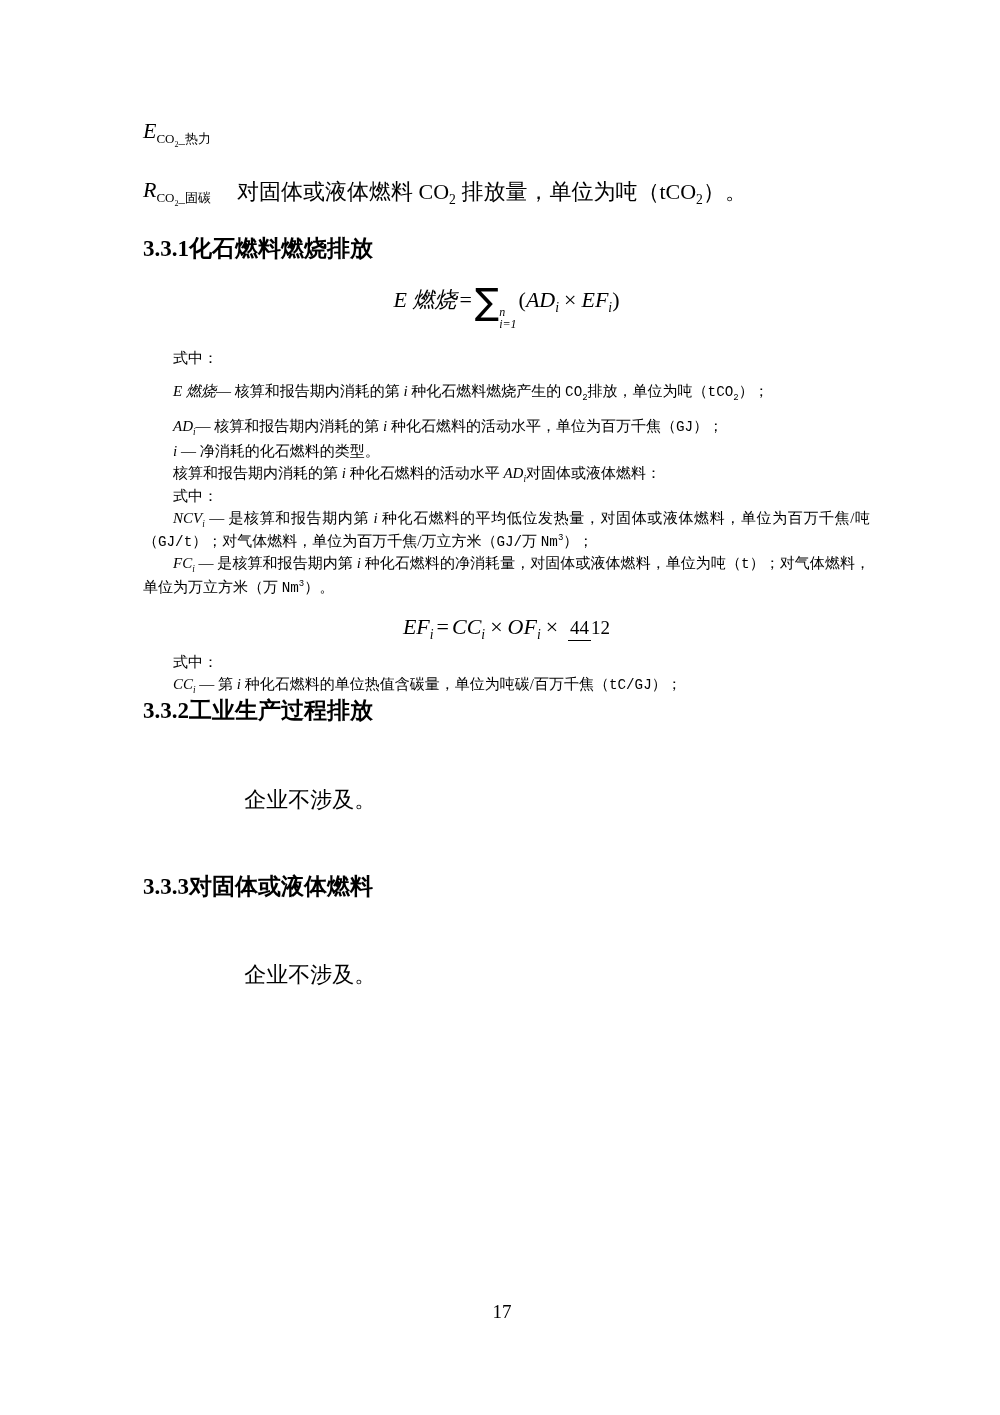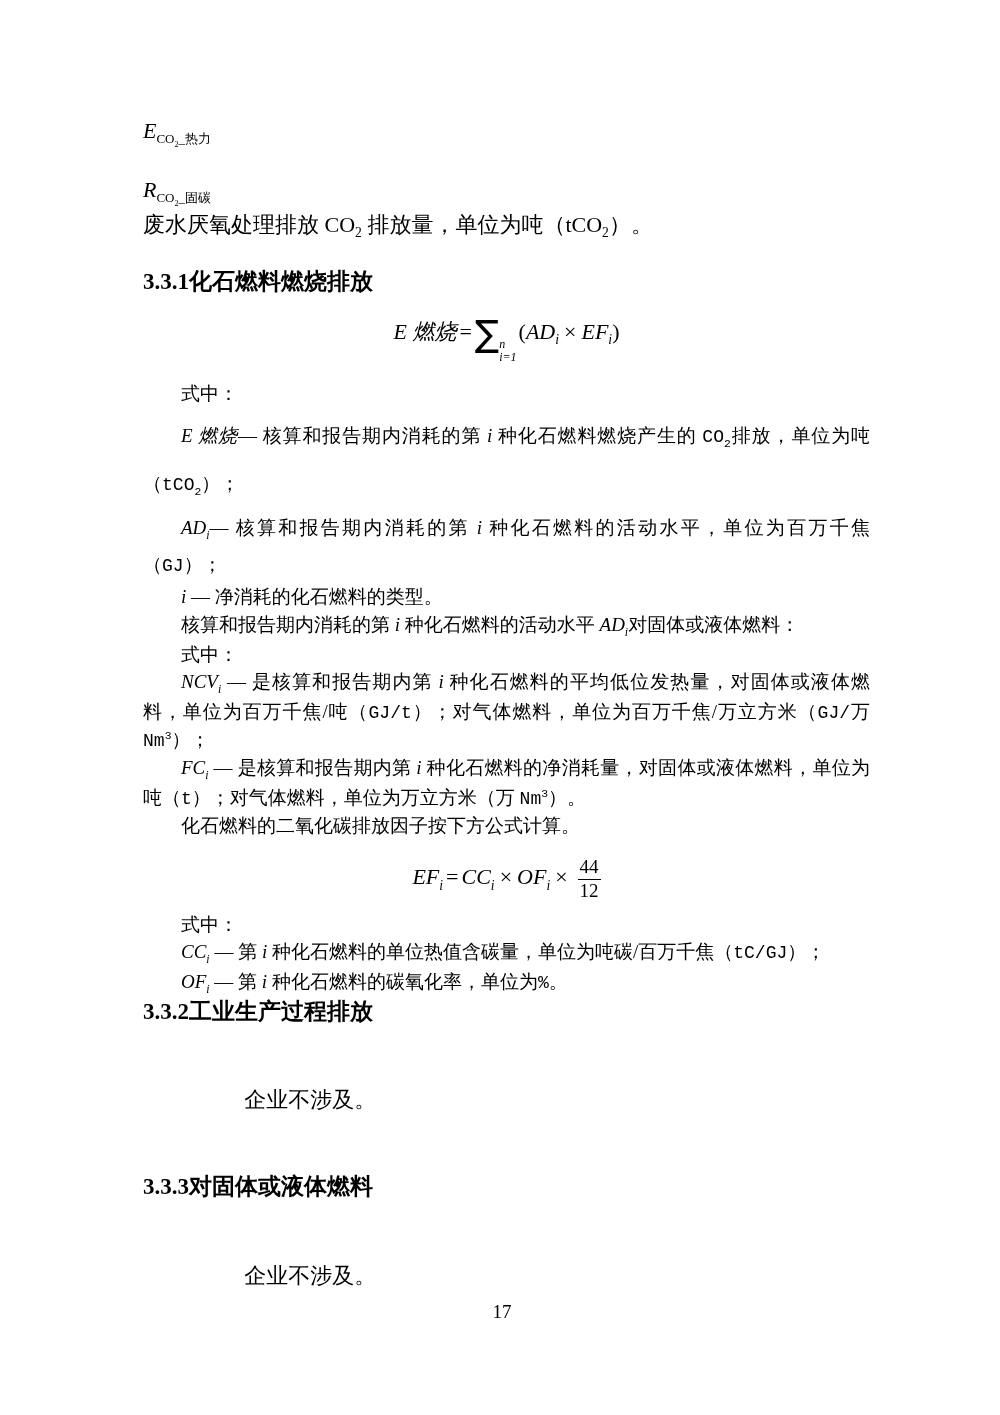--- a/index.html
+++ b/index.html
@@ -12,25 +12,24 @@
     position: relative;
     overflow: hidden;
   }
   .page {
     box-sizing: border-box;
     padding: 116px 130px 0 143px;
   }
   
   .def-row {
     display: flex;
-    align-items: flex-start;
+    align-items: flex-end;
     font-size: 22px;
     margin-bottom: 25px;
     line-height: 1.35;
-    flex-direction: column;
   }
   .def-symbol { flex: none; width: 94px; white-space: nowrap; }
   .def-sub { font-size: 13px; vertical-align: -5px; }
   .def-desc { flex: 1; }
   
   h2.sec-heading {
     font-size: 23px;
     font-weight: bold;
     margin: 0;
     line-height: 1.2;
@@ -53,33 +52,32 @@
     display: inline-flex;
     flex-direction: column;
     font-size: 12px;
     line-height: 1.05;
     vertical-align: -9px;
     text-align: left;
     margin-right: 2px;
   }
   .frac {
     display: inline-flex;
-    flex-direction: column;
     vertical-align: middle;
     font-size: 19px;
     line-height: 1.2;
     text-align: center;
     margin-left: 5px;
   }
   .frac-num { border-bottom: 1.5px solid #000; padding: 0 2px; }
   .op { margin: 0 5px; }
   .eq { margin: 0 3px; }
   
   .body-p {
-    font-size: 19px;
+    font-size: 15px;
     line-height: 1.5;
     margin: 0;
     text-align: justify;
     text-indent: 2em;
   }
   .loose { line-height: 2.5; margin-top: 4px; }
   .med   { line-height: 1.85; }
   .tight { line-height: 1.45; }
   .mt-sm { margin-top: 8px; }
   .mt-xs { margin-top: 2px; }
@@ -110,21 +108,21 @@
 </head>
 <body>
 
 <div class="page">
 
   <div class="def-row">
     <span class="def-symbol"><span class="it">E</span><span class="def-sub"><span>CO</span><span class="sub">2</span><span>_热力</span></span></span>
   </div>
   <div class="def-row">
     <span class="def-symbol"><span class="it">R</span><span class="def-sub"><span>CO</span><span class="sub">2</span><span>_固碳</span></span></span>
-    <span class="def-desc"><span>废水厌氧处理排放 CO</span><span class="sub">2</span><span> 排放量，单位为吨（tCO</span><span class="sub">2</span><span>）。</span></span>
+    <span class="def-desc"><span>对固体或液体燃料 CO</span><span class="sub">2</span><span> 排放量，单位为吨（tCO</span><span class="sub">2</span><span>）。</span></span>
   </div>
 
   <h2 class="sec-heading h-331"><span class="h-num">3.3.1</span><span>化石燃料燃烧排放</span></h2>
 
   <div class="formula formula-sum">
     <span class="it">E 燃烧</span><span class="eq">=</span><span class="sigma">∑</span><span class="limits">
         <span class="it">n</span>
         <span class="it">i=1</span>
       </span><span>(</span><span class="it">AD</span><span class="sub-it">i</span><span class="op">×</span><span class="it">EF</span><span class="sub-it">i</span><span>)</span>
   </div>
@@ -132,32 +130,30 @@
   <p class="body-p mt-sm"><span>式中：</span></p>
   <p class="body-p loose"><span class="it">E 燃烧</span><span>— 核算和报告期内消耗的第 </span><span class="it">i</span><span> 种化石燃料燃烧产生的 </span><span class="mono">CO</span><span class="mono sub">2</span><span>排放，单位为吨（</span><span class="mono">tCO</span><span class="mono sub">2</span><span>）；</span></p>
   <p class="body-p med mt-xs"><span class="it">AD</span><span class="sub-it">i</span><span>— 核算和报告期内消耗的第 </span><span class="it">i</span><span> 种化石燃料的活动水平，单位为百万千焦（</span><span class="mono">GJ</span><span>）；</span></p>
   <p class="body-p tight"><span class="it">i</span><span> — 净消耗的化石燃料的类型。</span></p>
   <p class="body-p tight"><span>核算和报告期内消耗的第 </span><span class="it">i</span><span> 种化石燃料的活动水平 </span><span class="it">AD</span><span class="sub-it">i</span><span>对固体或液体燃料：</span></p>
 
 
   <p class="body-p tight"><span>式中：</span></p>
   <p class="body-p tight"><span class="it">NCV</span><span class="sub-it">i</span><span> — 是核算和报告期内第 </span><span class="it">i</span><span> 种化石燃料的平均低位发热量，对固体或液体燃料，单位为百万千焦/吨（</span><span class="mono">GJ/t</span><span>）；对气体燃料，单位为百万千焦/万立方米（</span><span class="mono">GJ/</span><span>万 </span><span class="mono">Nm</span><span class="mono sup">3</span><span>）；</span></p>
   <p class="body-p tight"><span class="it">FC</span><span class="sub-it">i</span><span> — 是核算和报告期内第 </span><span class="it">i</span><span> 种化石燃料的净消耗量，对固体或液体燃料，单位为吨（</span><span class="mono">t</span><span>）；对气体燃料，单位为万立方米（万 </span><span class="mono">Nm</span><span class="mono sup">3</span><span>）。</span></p>
-  <p class="body-p tight"><span>化石燃料的二氧化碳排放因子按下方公式计算。</span></p>
 
   <div class="formula formula-ef">
     <span class="it">EF</span><span class="sub-it">i</span><span class="eq">=</span><span class="it">CC</span><span class="sub-it">i</span><span class="op">×</span><span class="it">OF</span><span class="sub-it">i</span><span class="op">×</span><span class="frac">
         <span class="frac-num">44</span>
         <span class="frac-den">12</span>
       </span>
   </div>
 
   <p class="body-p tight"><span>式中：</span></p>
   <p class="body-p tight"><span class="it">CC</span><span class="sub-it">i</span><span> — 第 </span><span class="it">i</span><span> 种化石燃料的单位热值含碳量，单位为吨碳/百万千焦（</span><span class="mono">tC/GJ</span><span>）；</span></p>
-  <p class="body-p tight"><span class="it">OF</span><span class="sub-it">i</span><span> — 第 </span><span class="it">i</span><span> 种化石燃料的碳氧化率，单位为</span><span class="mono">%</span><span>。</span></p>
 
   <h2 class="sec-heading h-332"><span class="h-num">3.3.2</span><span>工业生产过程排放</span></h2>
   <p class="not-involved ni-1">企业不涉及。</p>
 
   <h2 class="sec-heading h-333"><span class="h-num">3.3.3</span><span>对固体或液体燃料</span></h2>
   <p class="not-involved ni-2">企业不涉及。</p>
 
 </div>
 
 <div class="page-number">17</div>

